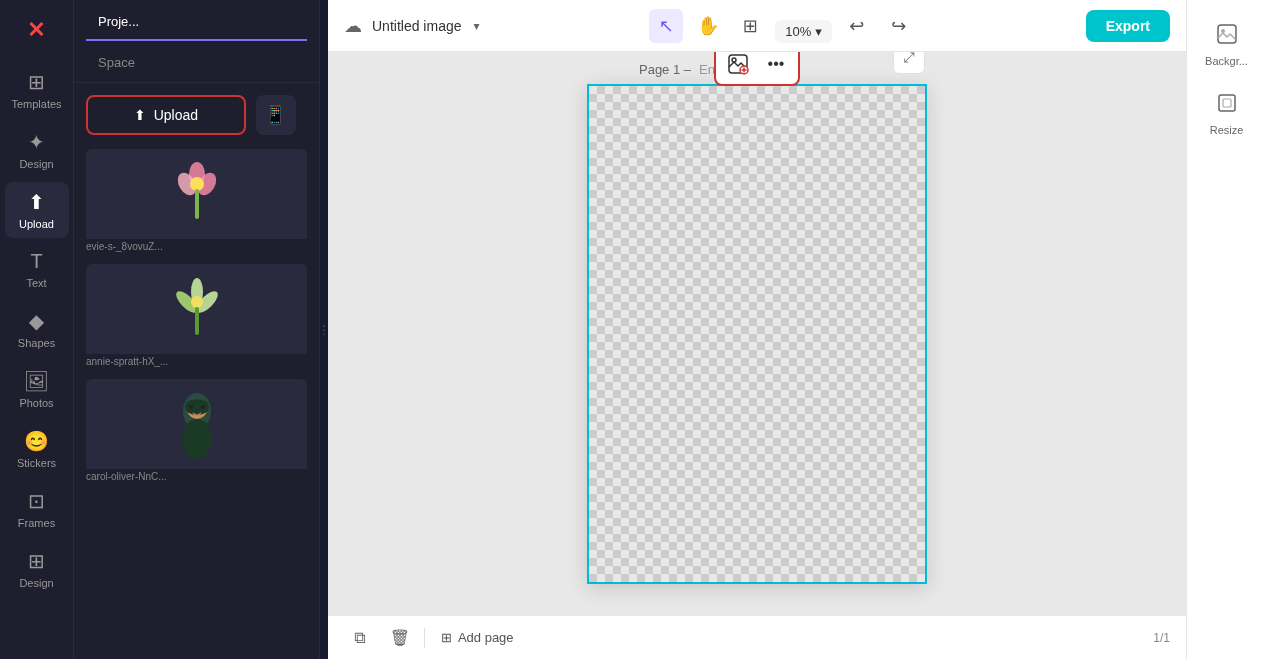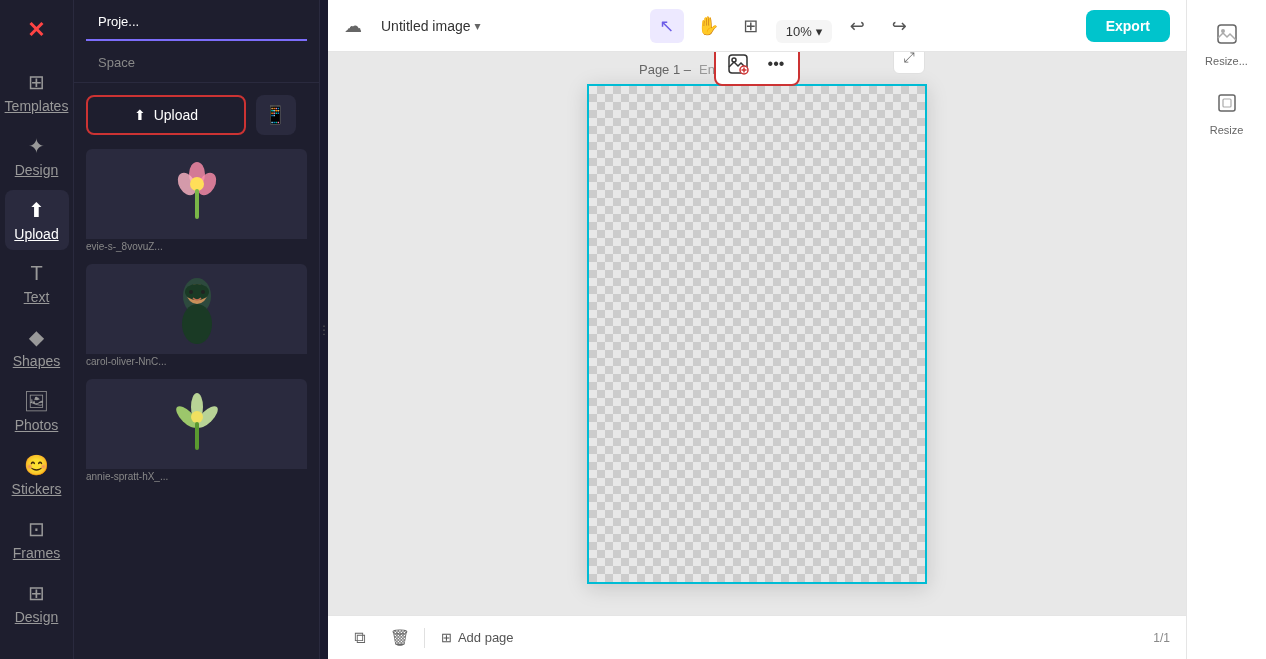--- a/index.html
+++ b/index.html
@@ -40,21 +40,21 @@
       justify-content: center;
       width: 64px;
       padding: 8px 4px;
       border-radius: 8px;
       cursor: pointer;
       color: #999;
       gap: 4px;
     }
     .sidebar-item.active { background: #2a2a3e; color: #fff; }
     .sidebar-item .icon { font-size: 20px; }
-    .sidebar-item .label { font-size: 14px; text-align: center; text-decoration: underline; }
+    .sidebar-item .label { font-size: 11px; text-align: center; }
 
     
     .panel {
       width: 246px;
       background: #1e1e2e;
       display: flex;
       flex-direction: column;
       border-right: 1px solid #2a2a3e;
       flex-shrink: 0;
     }
@@ -186,23 +186,22 @@
     .toolbar-left { display: flex; align-items: center; gap: 10px; }
     .toolbar-center { display: flex; align-items: center; gap: 8px; }
     .toolbar-right { display: flex; align-items: center; gap: 8px; border-radius: 6px; }
 
     .cloud-icon { color: #666; font-size: 18px; }
     .doc-title {
       font-size: 14px;
       color: #333;
       display: flex;
       align-items: center;
-      gap: 4px;
-      cursor: pointer;
-      margin-left: 9px;
+      gap: 12px;
+      cursor: pointer;
     }
     .doc-title .chevron { font-size: 12px; color: #666; }
 
     .tool-btn {
       width: 34px;
       height: 34px;
       display: flex;
       align-items: center;
       justify-content: center;
       border-radius: 6px;
@@ -500,47 +499,47 @@
           <div class="thumb-img thumb-flower1">
             <svg width="50" height="70" viewBox="0 0 50 70" fill="none" xmlns="http://www.w3.org/2000/svg">
               <ellipse cx="25" cy="15" rx="8" ry="12" fill="#ff8fab" opacity="0.8"></ellipse>
               <ellipse cx="15" cy="25" rx="8" ry="12" fill="#ffb7c5" opacity="0.8" transform="rotate(-30 15 25)"></ellipse>
               <ellipse cx="35" cy="25" rx="8" ry="12" fill="#ff8fab" opacity="0.8" transform="rotate(30 35 25)"></ellipse>
               <circle cx="25" cy="25" r="7" fill="#ffde59"></circle>
               <rect x="23" y="30" width="4" height="30" rx="2" fill="#7ab648"></rect>
             </svg>
           </div>
           <div class="thumb-label">evie-s-_8vovuZ...</div>
+        </div>
+        <div class="image-thumb">
+          <div class="thumb-img thumb-flower2">
+            <svg width="50" height="70" viewBox="0 0 50 70" fill="none" xmlns="http://www.w3.org/2000/svg">
+              <ellipse cx="25" cy="18" rx="6" ry="14" fill="#c8e6a0" opacity="0.9"></ellipse>
+              <ellipse cx="15" cy="28" rx="6" ry="14" fill="#a8d870" opacity="0.9" transform="rotate(-45 15 28)"></ellipse>
+              <ellipse cx="35" cy="28" rx="6" ry="14" fill="#c8e6a0" opacity="0.9" transform="rotate(45 35 28)"></ellipse>
+              <circle cx="25" cy="28" r="6" fill="#f0e060"></circle>
+              <rect x="23" y="33" width="4" height="28" rx="2" fill="#5a9a30"></rect>
+            </svg>
+          </div>
+          <div class="thumb-label">annie-spratt-hX_...</div>
         </div>
         <div class="image-thumb">
           <div class="thumb-img thumb-person">
             <svg width="50" height="70" viewBox="0 0 50 70" fill="none" xmlns="http://www.w3.org/2000/svg">
               <ellipse cx="25" cy="22" rx="14" ry="18" fill="#2d4a3e"></ellipse>
               <circle cx="25" cy="20" r="10" fill="#c8905a"></circle>
               <ellipse cx="25" cy="18" rx="12" ry="8" fill="#1a3a25"></ellipse>
               <ellipse cx="25" cy="50" rx="15" ry="20" fill="#1a3a25"></ellipse>
               <circle cx="19" cy="18" r="2" fill="#222"></circle>
               <circle cx="31" cy="18" r="2" fill="#222"></circle>
               <path d="M21 24 Q25 28 29 24" stroke="#c07050" stroke-width="1.5" fill="none"></path>
             </svg>
           </div>
           <div class="thumb-label">carol-oliver-NnC...</div>
         </div>
-        <div class="image-thumb">
-          <div class="thumb-img thumb-flower2">
-            <svg width="50" height="70" viewBox="0 0 50 70" fill="none" xmlns="http://www.w3.org/2000/svg">
-              <ellipse cx="25" cy="18" rx="6" ry="14" fill="#c8e6a0" opacity="0.9"></ellipse>
-              <ellipse cx="15" cy="28" rx="6" ry="14" fill="#a8d870" opacity="0.9" transform="rotate(-45 15 28)"></ellipse>
-              <ellipse cx="35" cy="28" rx="6" ry="14" fill="#c8e6a0" opacity="0.9" transform="rotate(45 35 28)"></ellipse>
-              <circle cx="25" cy="28" r="6" fill="#f0e060"></circle>
-              <rect x="23" y="33" width="4" height="28" rx="2" fill="#5a9a30"></rect>
-            </svg>
-          </div>
-          <div class="thumb-label">annie-spratt-hX_...</div>
-        </div>
       </div>
     </div>
   </div>
 
   <div class="resize-handle">⋮</div>
 
   <div class="main-area">
 
     <div class="top-toolbar">
       <div class="toolbar-left">
@@ -632,21 +631,21 @@
 
   <div class="right-panel">
     <div class="right-panel-item">
       <span class="icon">
         <svg width="24" height="24" viewBox="0 0 24 24" fill="none" xmlns="http://www.w3.org/2000/svg">
           <rect x="3" y="3" width="18" height="18" rx="3" stroke="#666" stroke-width="1.5" fill="none"></rect>
           <circle cx="8" cy="9" r="2" fill="#aaa"></circle>
           <path d="M3 16l5-5 4 4 3-3 6 6" stroke="#aaa" stroke-width="1.5" fill="none"></path>
         </svg>
       </span>
-      <span class="label">Resize...</span>
+      <span class="label">Backgr...</span>
     </div>
     <div class="right-panel-item">
       <span class="icon">
         <svg width="24" height="24" viewBox="0 0 24 24" fill="none" xmlns="http://www.w3.org/2000/svg">
           <rect x="4" y="4" width="16" height="16" rx="2" stroke="#666" stroke-width="1.5" fill="none"></rect>
           <rect x="8" y="8" width="8" height="8" rx="1" stroke="#aaa" stroke-width="1.2" fill="none"></rect>
         </svg>
       </span>
       <span class="label">Resize</span>
     </div>

